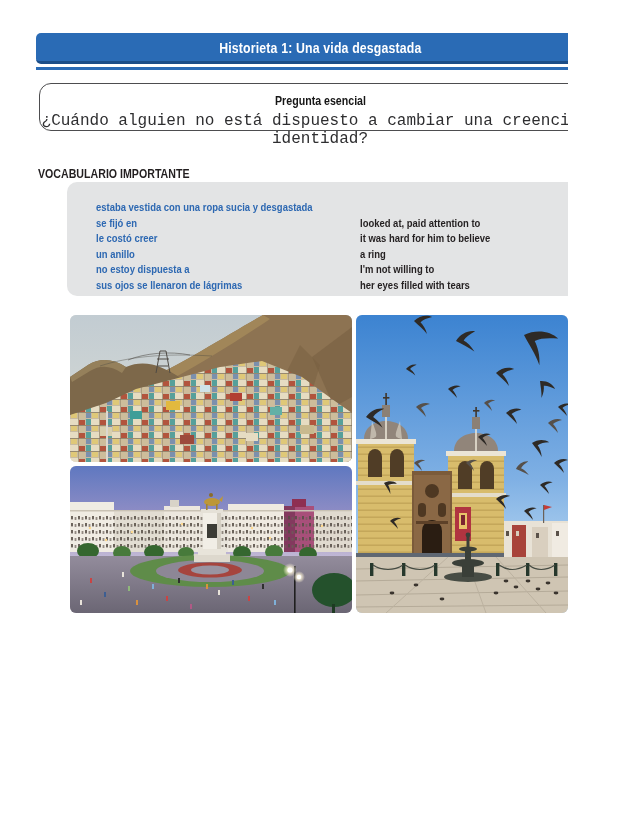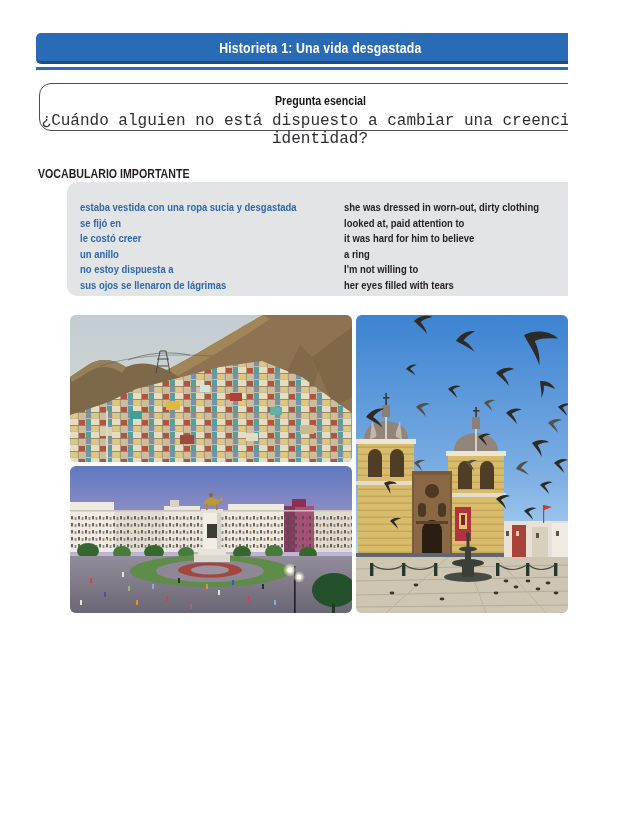--- a/index.html
+++ b/index.html
@@ -55,21 +55,21 @@
   
   .vocab-heading { position:absolute; left:38px; top:164px; }
   .vocab-heading span {
     display:inline-block; transform:scaleX(0.85); transform-origin:0 50%;
     font-size:12.5px; font-weight:bold; color:#231f20; white-space:nowrap;
   }
   .vocab-box {
     position:absolute; left:67px; top:182px; width:510px; height:114px;
     background:#e3e4e5; border-radius:10px; padding:17px 0 0 13px;
   }
-  .vocab-row { display:grid; grid-template-columns:264px auto; line-height:13.5px; }
+  .vocab-row { display:grid; grid-template-columns:264px auto; line-height:13.5px;margin-left:16px; }
   .vocab-row span {
     display:inline-block; transform:scaleX(0.86); transform-origin:0 50%;
     font-size:11px; font-weight:bold; white-space:nowrap;
   }
   .vocab-es span { color:#2d68b2; }
   .vocab-en span { color:#231f20; }
 
   
   .collage { position:absolute; left:70px; top:315px; width:498px; height:298px; }
   .photo { position:absolute; border-radius:6px; overflow:hidden; background:#ddd; }
@@ -104,21 +104,20 @@
   <div class="eq-box">
     <div class="eq-title"><span>Pregunta esencial</span></div>
     <div class="eq-question">¿Cuándo alguien no está dispuesto a cambiar una creencia o identidad?</div>
   </div>
 
   <div class="vocab-heading"><span>VOCABULARIO IMPORTANTE</span></div>
 
   <div class="vocab-box">
     <div class="vocab-row">
       <div class="vocab-es"><span>estaba vestida con una ropa sucia y desgastada</span></div>
-      <div class="vocab-en"><span>she was dressed in worn-out, dirty clothing</span></div>
     </div>
     <div class="vocab-row">
       <div class="vocab-es"><span>se fijó en</span></div>
       <div class="vocab-en"><span>looked at, paid attention to</span></div>
     </div>
     <div class="vocab-row">
       <div class="vocab-es"><span>le costó creer</span></div>
       <div class="vocab-en"><span>it was hard for him to believe</span></div>
     </div>
     <div class="vocab-row">

